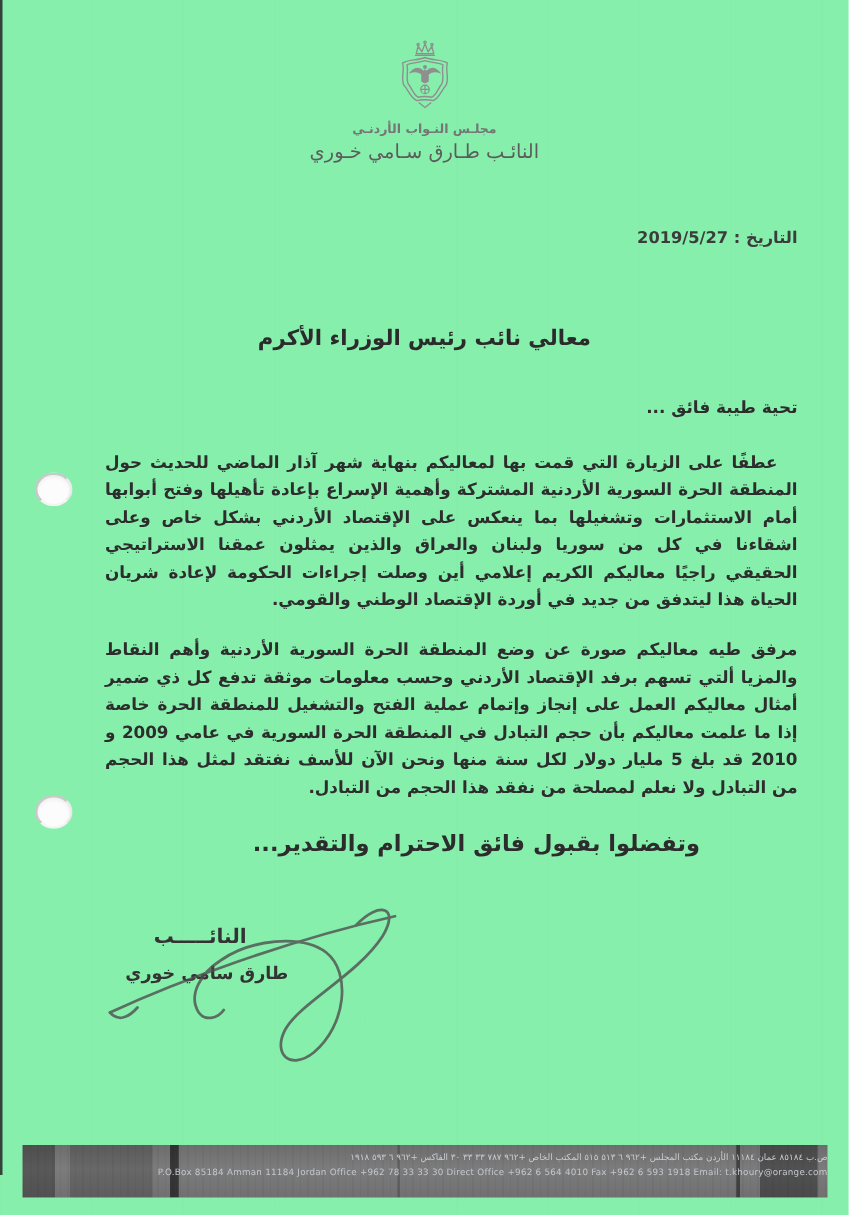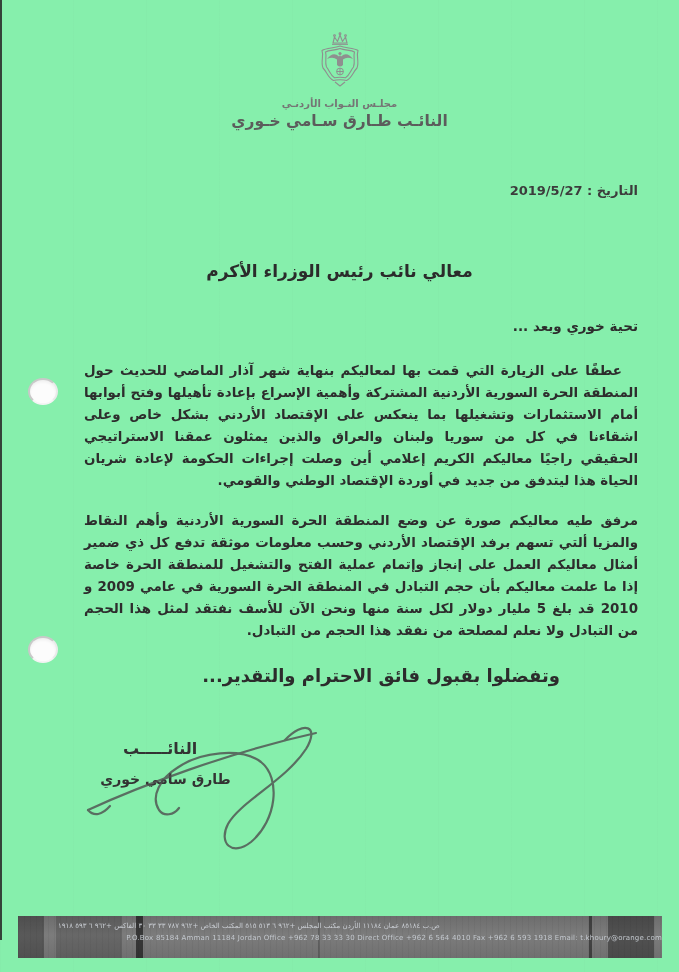--- a/index.html
+++ b/index.html
@@ -29,21 +29,21 @@
   .punch2 { left:28px; top:636px; }
 
   
   .crest { position:absolute; top:32px; left:50%; transform:translateX(-50%); }
   .org-line {
     position:absolute; top:98px; left:0; width:100%; text-align:center;
     direction:rtl; font-size:10px; font-weight:bold; color:#757575; letter-spacing:.5px;
   }
   .member-line {
     position:absolute; top:112px; left:0; width:100%; text-align:center;
-    direction:rtl; font-size:15.5px; font-weight:bold; color:#5c5c5c; letter-spacing:.5px;
+    direction:rtl; font-size:15.5px; font-weight:normal; color:#5c5c5c; letter-spacing:.5px;
   }
 
   .date-line {
     position:absolute; top:183px; right:41px;
     direction:rtl; font-size:13px; font-weight:bold; color:#3c3c3c;
   }
   .recipient-line {
     position:absolute; top:261px; left:0; width:100%; text-align:center;
     direction:rtl; font-size:17px; font-weight:bold; color:#2b2b2b;
   }
@@ -86,21 +86,21 @@
   .fs3 { left:0;     width:26px; background:rgba(0,0,0,.28); }
   .fs4 { right:8px;  width:46px; background:rgba(0,0,0,.34); }
   .fs5 { right:70px; width:3px;  background:rgba(0,0,0,.45); }
   .fs6 { left:300px; width:2px;  background:rgba(0,0,0,.18); }
   .footer-streaks-tex {
     position:absolute; inset:0;
     background:repeating-linear-gradient(90deg, rgba(0,0,0,.08) 0 1px, transparent 1px 6px);
     opacity:.5;
   }
   .f-ar {
-    position:relative; margin-top:6px; text-align:left;
+    position:relative; margin-top:6px; text-align:right;
     direction:rtl; font-size:7px; color:#c9cdd3; letter-spacing:.3px;
     filter:blur(.4px); white-space:nowrap;margin-left:40px;
   }
   .f-en {
     position:relative; margin-top:4px; text-align:right;
     font-size:7px; color:#c3c8ce; letter-spacing:.2px;
     filter:blur(.45px); white-space:nowrap;
   }
 </style>
 </head>
@@ -133,21 +133,21 @@
         <line x1="23.6" y1="39.5" x2="30.4" y2="39.5"></line>
         <line x1="27" y1="36.1" x2="27" y2="42.9"></line>
       </g>
     </svg>
   </div>
   <div class="org-line">مجلـس النـواب الأردنـي</div>
   <div class="member-line">النائـب طـارق سـامي خـوري</div>
 
   <div class="date-line">التاريخ : 2019/5/27</div>
   <div class="recipient-line">معالي نائب رئيس الوزراء الأكرم</div>
-  <div class="greeting-line">تحية خوري وبعد ...</div>
+  <div class="greeting-line">تحية طيبة فائق ...</div>
   <p class="para para1">عطفًا على الزيارة التي قمت بها لمعاليكم بنهاية شهر آذار الماضي للحديث حول المنطقة الحرة السورية الأردنية المشتركة وأهمية الإسراع بإعادة تأهيلها وفتح أبوابها أمام الاستثمارات وتشغيلها بما ينعكس على الإقتصاد الأردني بشكل خاص وعلى اشقاءنا في كل من سوريا ولبنان والعراق والذين يمثلون عمقنا الاستراتيجي الحقيقي راجيًا معاليكم الكريم إعلامي أين وصلت إجراءات الحكومة لإعادة شريان الحياة هذا ليتدفق من جديد في أوردة الإقتصاد الوطني والقومي.</p>
   <p class="para para2">مرفق طيه معاليكم صورة عن وضع المنطقة الحرة السورية الأردنية وأهم النقاط والمزيا ألتي تسهم برفد الإقتصاد الأردني وحسب معلومات موثقة تدفع كل ذي ضمير أمثال معاليكم العمل على إنجاز وإتمام عملية الفتح والتشغيل للمنطقة الحرة خاصة إذا ما علمت معاليكم بأن حجم التبادل في المنطقة الحرة السورية في عامي 2009 و 2010 قد بلغ 5 مليار دولار لكل سنة منها ونحن الآن للأسف نفتقد لمثل هذا الحجم من التبادل ولا نعلم لمصلحة من نفقد هذا الحجم من التبادل.</p>
   <div class="closing-line">وتفضلوا بقبول فائق الاحترام والتقدير...</div>
 
   <div class="sig-title">النائـــــب</div>
   <div class="sig-name">طارق سامي خوري</div>
   <div class="sig-ink">
     <svg width="250" height="155" viewBox="0 0 250 155" xmlns="http://www.w3.org/2000/svg">
       <g stroke="#4f4f4f" stroke-width="2.2" fill="none" stroke-linecap="round" opacity="0.8">
         <path d="M8 94 C60 70 150 36 236 17"></path>

